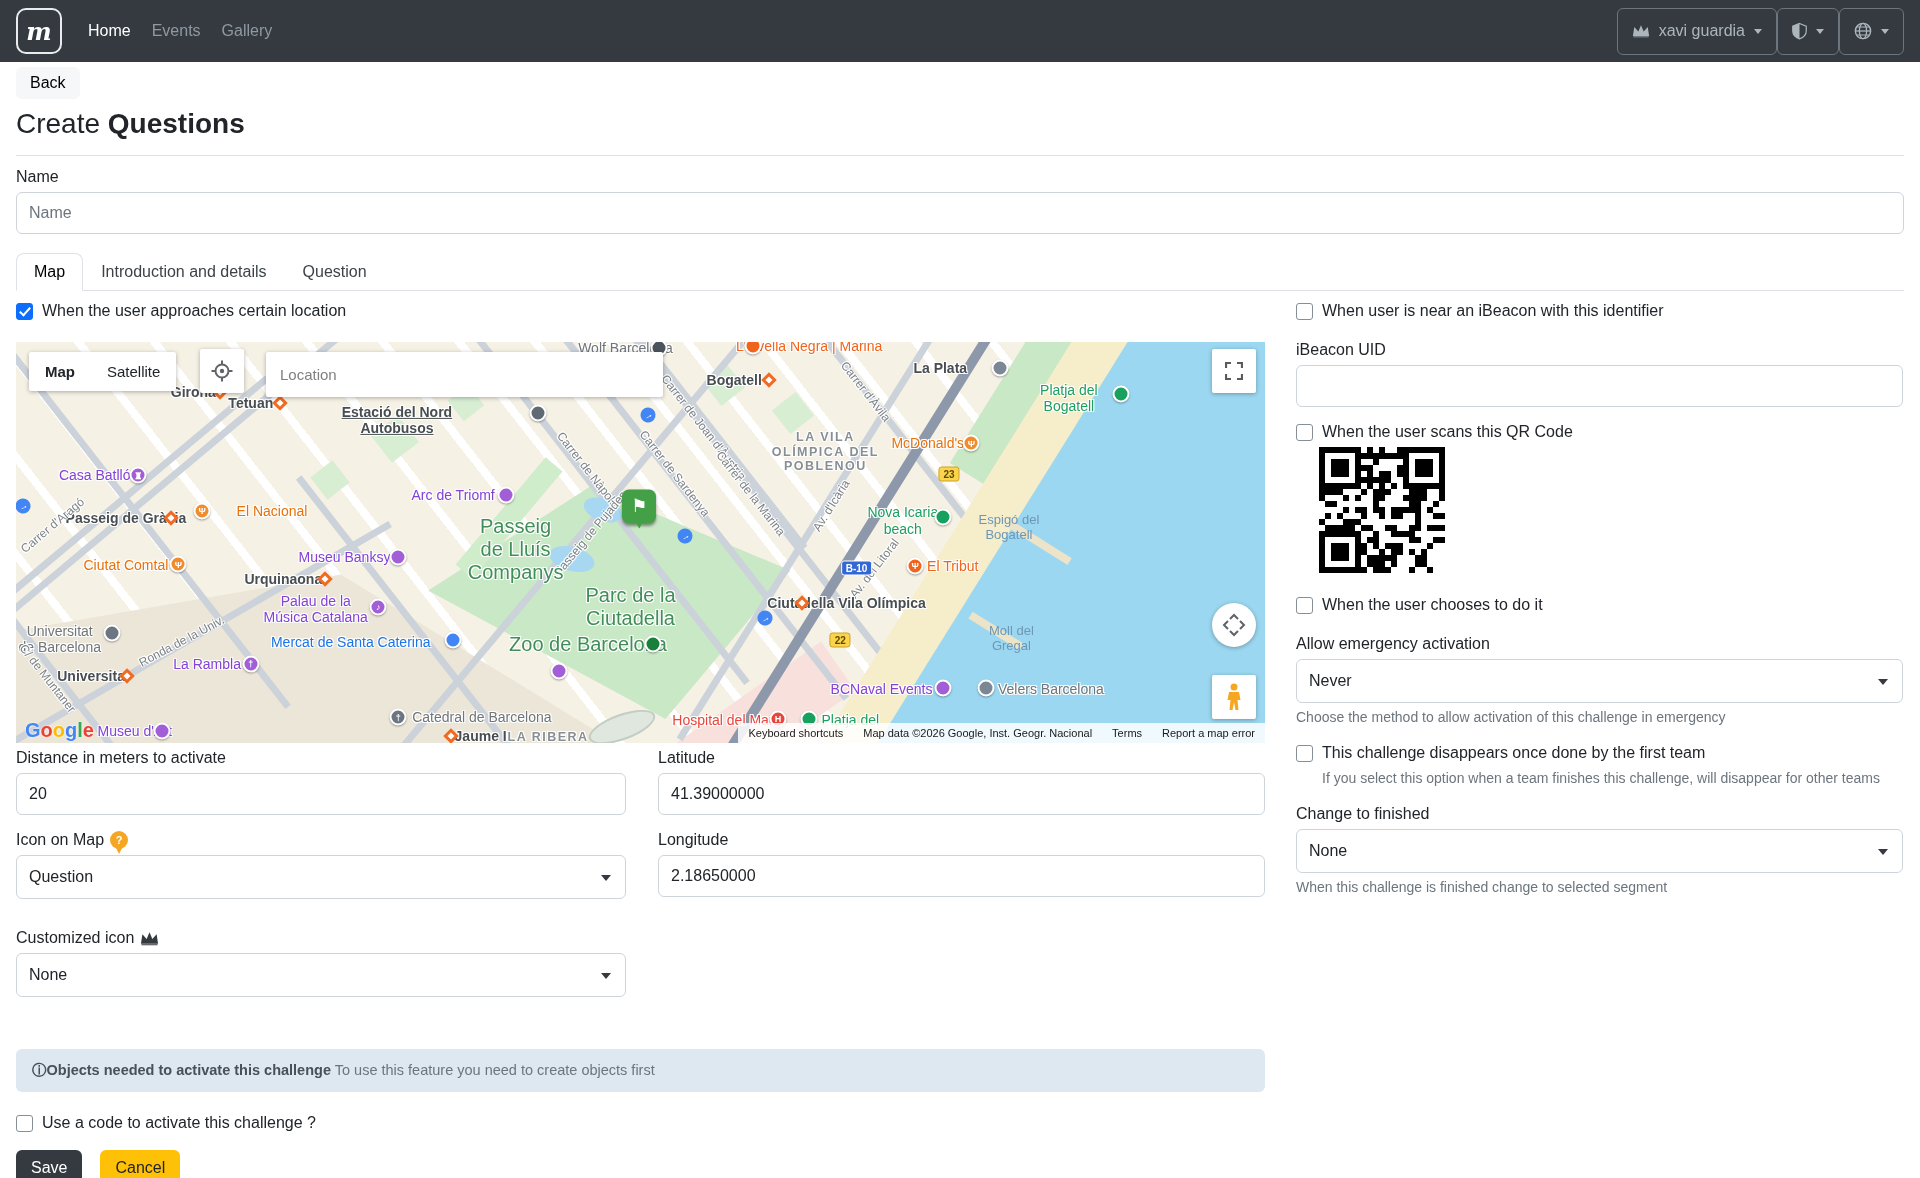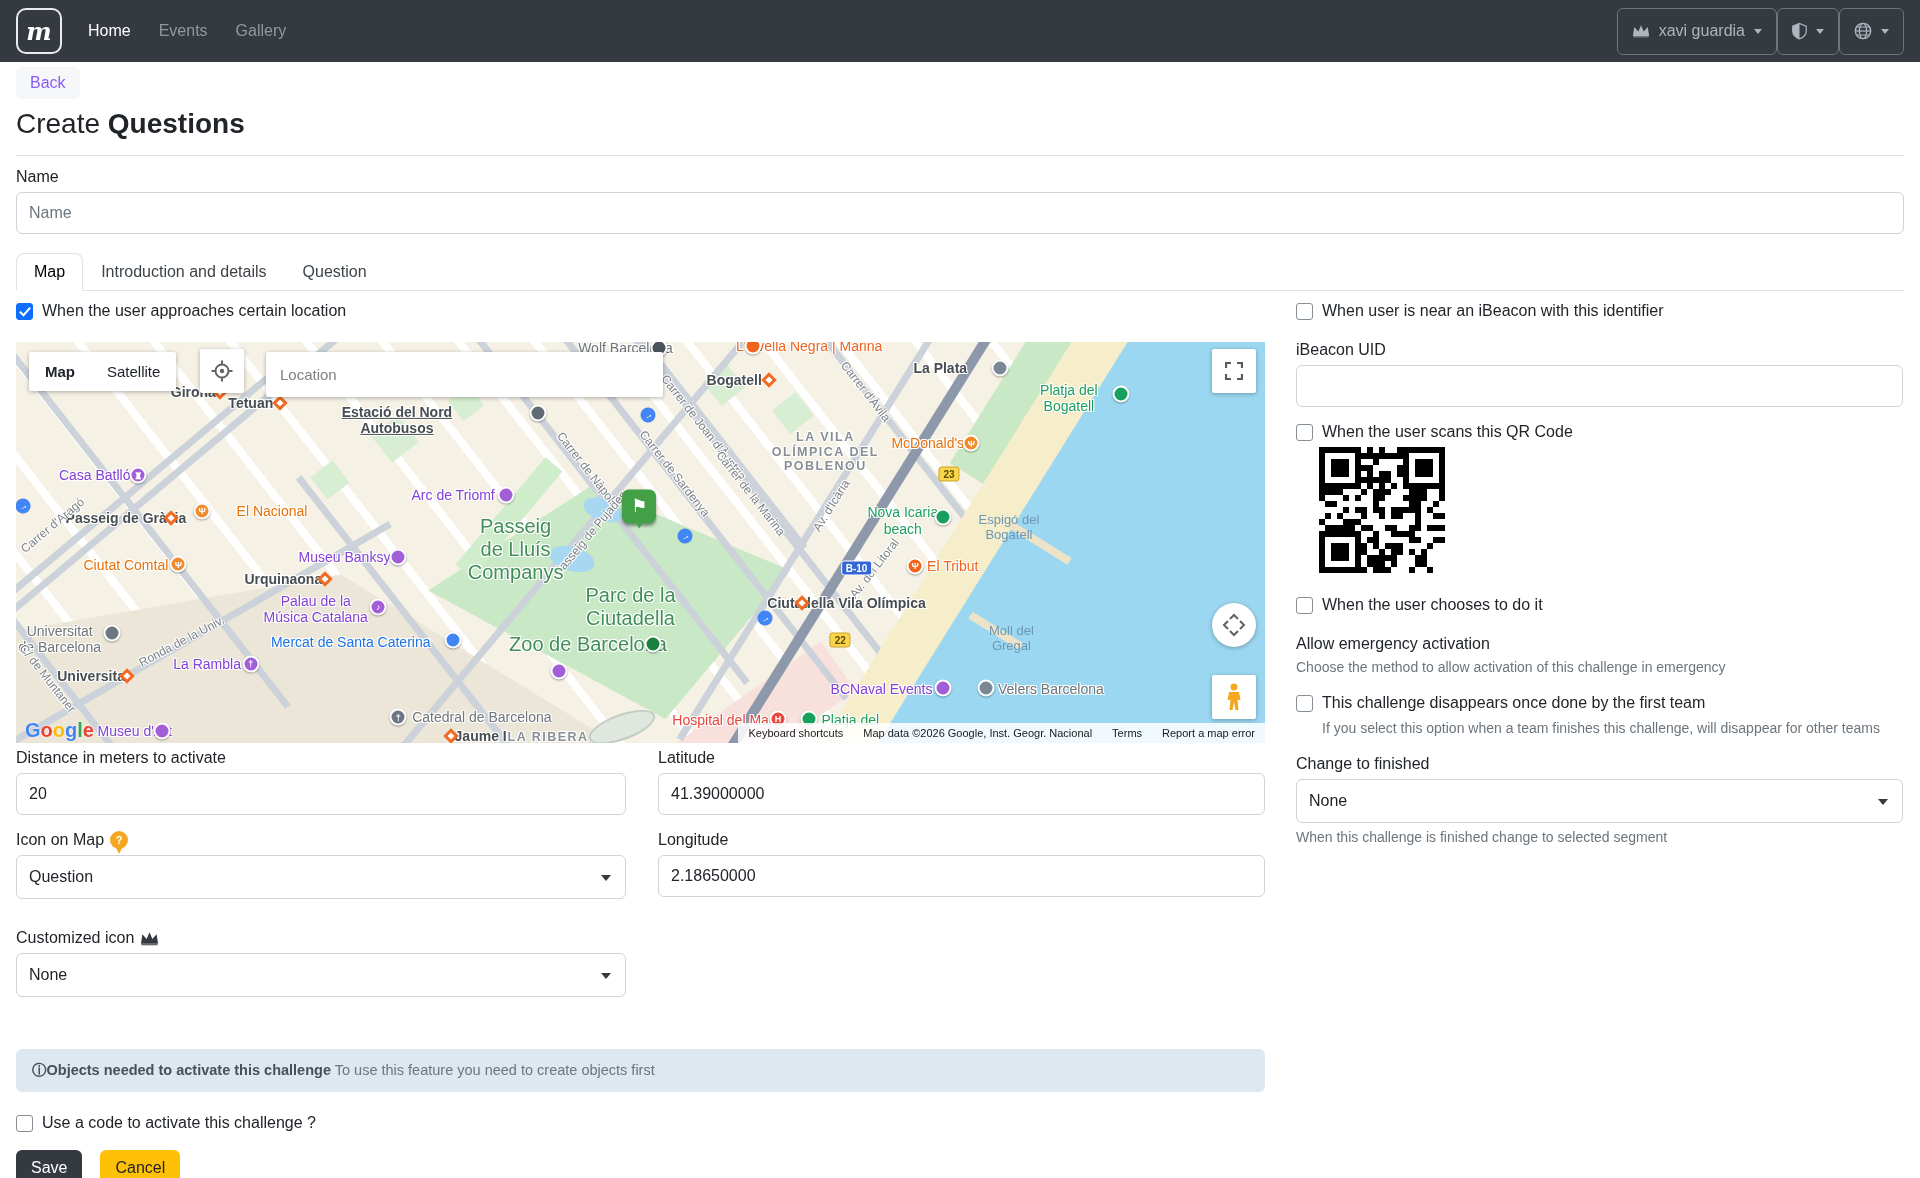--- a/index.html
+++ b/index.html
@@ -3,31 +3,31 @@
 <meta charset="utf-8">
 <style>
   html,body{margin:0;padding:0;}
   body{width:1920px;height:1178px;overflow:hidden;background:#fff;
        font-family:"Liberation Sans",sans-serif;color:#212529;font-size:16px;}
   
   .navbar{height:62px;background:#343a40;display:flex;align-items:center;padding:0 16px;}
   .brand{width:42px;height:42px;border:2px solid #e9ecef;border-radius:10px;display:flex;
          align-items:center;justify-content:center;color:#fff;
          font-family:"DejaVu Serif",serif;font-style:italic;font-weight:bold;font-size:24px;}
-  .navlinks{display:flex;gap:28px;margin-left:26px;}
+  .navlinks{display:flex;gap:21px;margin-left:26px;}
   .navlink{color:#9099a1;cursor:pointer;}
   .navlink.active{color:#fff;}
   .nav-right{margin-left:auto;display:flex;gap:0;}
   .nbtn{display:flex;align-items:center;gap:9px;border:1px solid #6c757d;border-radius:6px;
         height:45px;padding:0 14px;color:#adb5bd;cursor:pointer;background:transparent;}
   .caret{width:0;height:0;border:4px solid transparent;border-top:5px solid #adb5bd;margin-top:4px;}
   
   .container{padding:0 16px;}
   .back-btn{margin-top:5px;display:inline-block;background:#f6f7f8;border:none;border-radius:6px;
-            padding:7px 14px;font-size:16px;color:#8b5cf6;cursor:pointer;}
+            padding:7px 14px;font-size:16px;color:#000000;cursor:pointer;}
   h1{margin:9px 0 0 0;font-size:28px;font-weight:400;}
   h1 b{font-weight:700;}
   hr{border:none;border-top:1px solid #dee2e6;margin:15px 0 12px 0;}
   .field-label{display:block;margin:0 0 6px 0;}
   input.form-control{width:100%;box-sizing:border-box;height:42px;border:1px solid #ced4da;
         border-radius:6px;padding:0 12px;font-size:16px;color:#212529;font-family:inherit;}
   input.form-control::placeholder{color:#6c757d;}
   
   .tabs{display:flex;border-bottom:1px solid #dee2e6;margin-top:19px;}
   .tab{padding:9px 17px;color:#3c4348;cursor:pointer;border:1px solid transparent;
@@ -678,20 +678,23 @@
             <rect x="63" y="123" width="6" height="6" fill="#000"></rect>
             <rect x="69" y="123" width="6" height="6" fill="#000"></rect>
             <rect x="93" y="123" width="6" height="6" fill="#000"></rect>
             <rect x="111" y="123" width="6" height="6" fill="#000"></rect>
           </svg></div>
       <div class="check-row">
         <span class="cb"></span>
         <span>When the user chooses to do it</span>
       </div>
       <label class="field-label mt21">Allow emergency activation</label>
+      <div class="select">
+          <span>Never</span>
+        </div>
       <div class="helper">Choose the method to allow activation of this challenge in emergency</div>
       <div class="check-row mt19">
         <span class="cb"></span>
         <span>This challenge disappears once done by the first team</span>
       </div>
       <div class="helper indent mt8">If you select this option when a team finishes this challenge, will disappear for other teams</div>
       <label class="field-label mt19">Change to finished</label>
       <div class="select">
           <span>None</span>
         </div>

